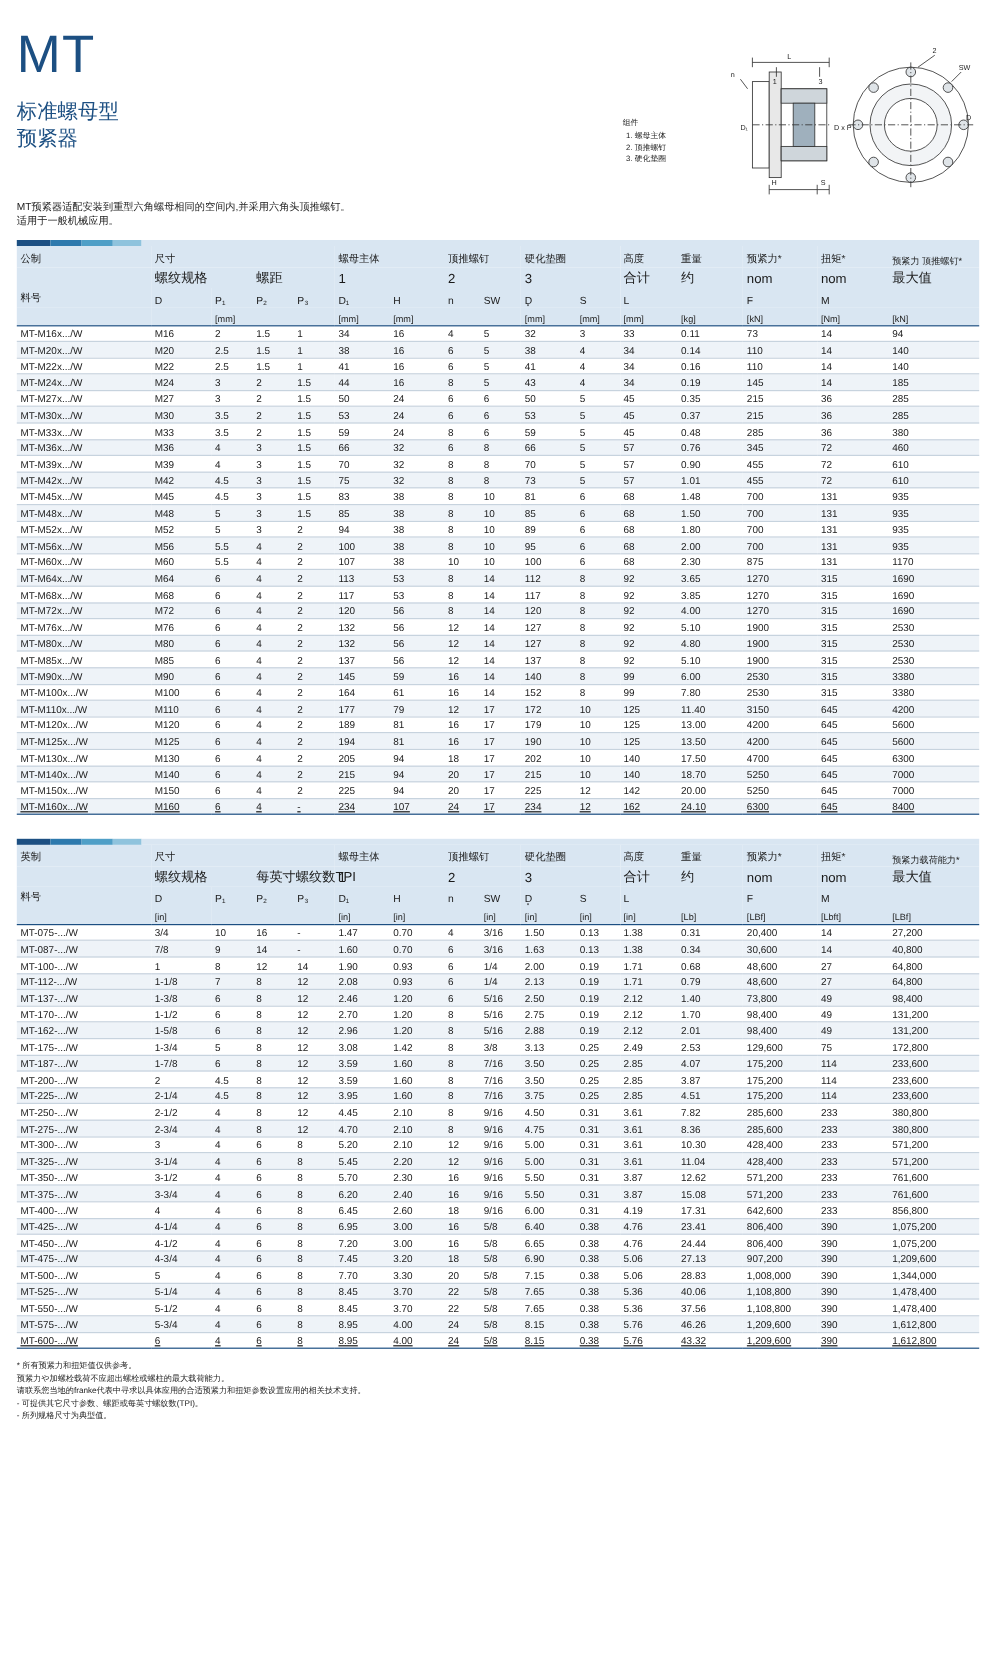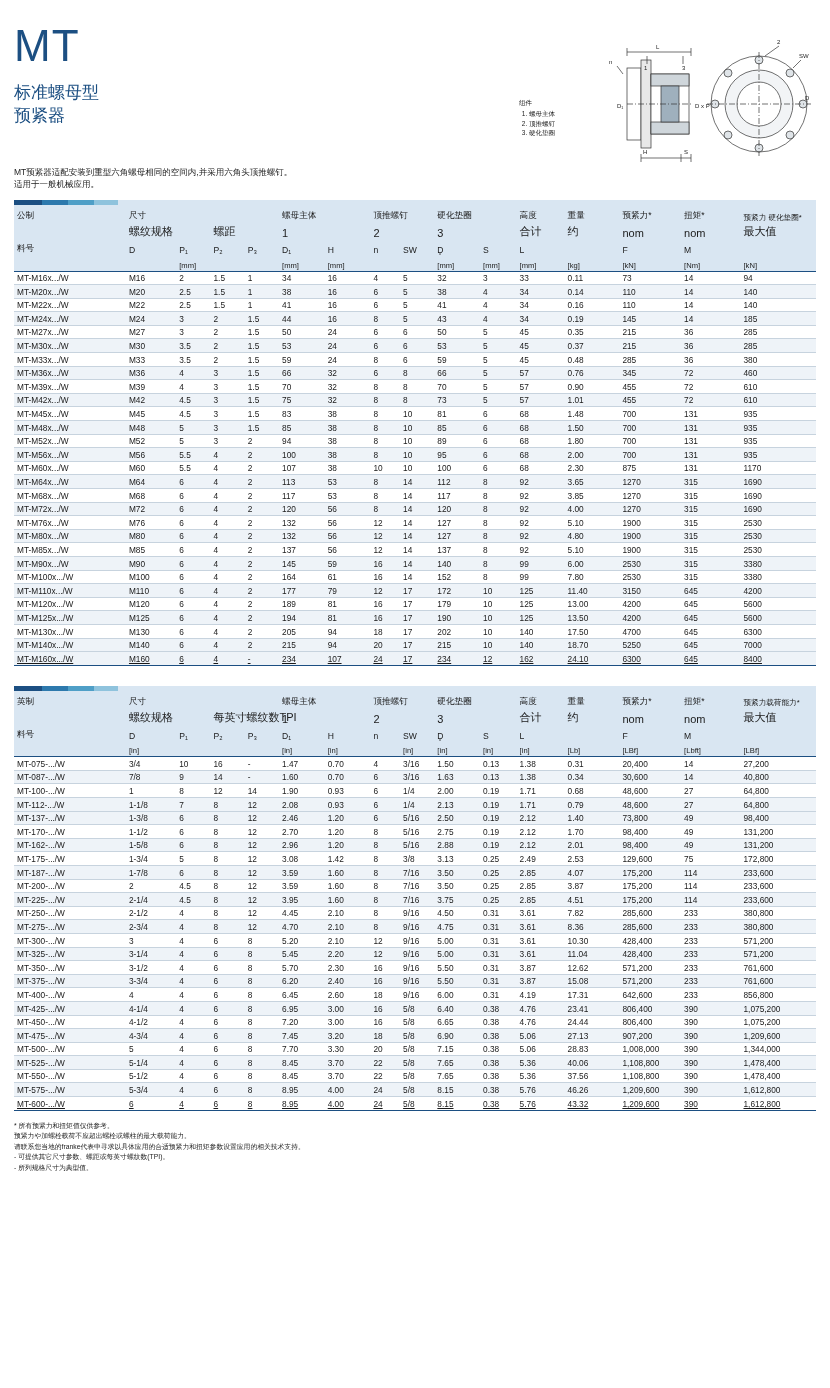--- a/index.html
+++ b/index.html
@@ -208,21 +208,21 @@
         <td>公制</td>
         <td colspan="4">尺寸</td>
         <td colspan="2">螺母主体</td>
         <td colspan="2">顶推螺钉</td>
         <td colspan="2">硬化垫圈</td>
         <td>高度</td>
         <td>重量</td>
         <td>预紧力*</td>
         <td>扭矩*</td>
         <td style="white-space:normal;font-size:7.6px;line-height:1.1">预紧力
-硬化垫圈*</td>
+顶推螺钉*</td>
       </tr>
       <tr class="hdr-band row2">
         <td></td>
         <td colspan="2">螺纹规格</td>
         <td colspan="2">螺距</td>
         <td colspan="2">1</td>
         <td colspan="2">2</td>
         <td colspan="2">3</td>
         <td>合计</td>
         <td>约</td>
@@ -761,20 +761,38 @@
           <td>4</td>
           <td>2</td>
           <td>215</td>
           <td>94</td>
           <td>20</td>
           <td>17</td>
           <td>215</td>
           <td>10</td>
           <td>140</td>
           <td>18.70</td>
+          <td>5250</td>
+          <td>645</td>
+          <td>7000</td>
+        </tr>
+        <tr class="data">
+          <td>MT-M150x.../W</td>
+          <td>M150</td>
+          <td>6</td>
+          <td>4</td>
+          <td>2</td>
+          <td>225</td>
+          <td>94</td>
+          <td>20</td>
+          <td>17</td>
+          <td>225</td>
+          <td>12</td>
+          <td>142</td>
+          <td>20.00</td>
           <td>5250</td>
           <td>645</td>
           <td>7000</td>
         </tr>
         <tr class="data alt last">
           <td>MT-M160x.../W</td>
           <td>M160</td>
           <td>6</td>
           <td>4</td>
           <td>-</td>

